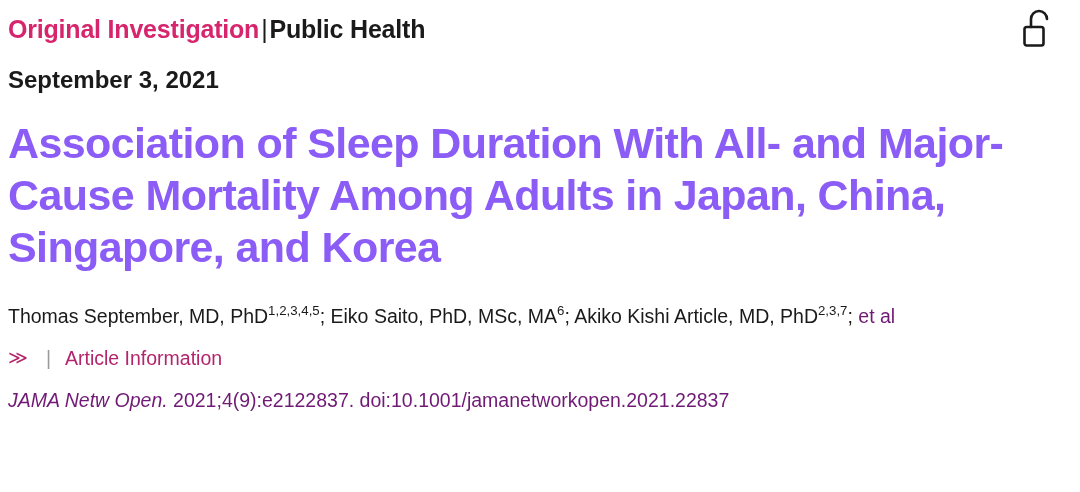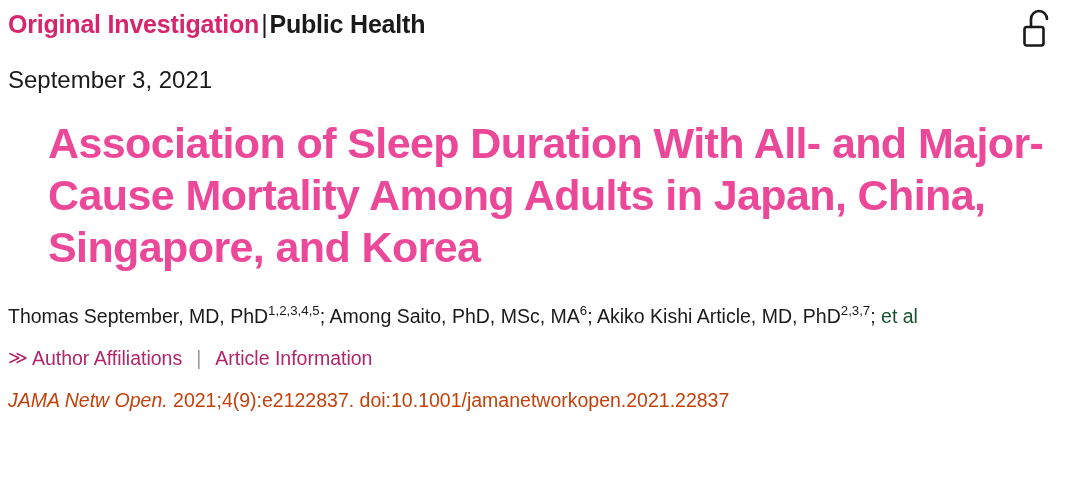--- a/index.html
+++ b/index.html
@@ -18,21 +18,21 @@
     position: relative;
     width: 1080px;
     height: 492px;
     box-sizing: border-box;
     padding: 10px 24px 0 8px;
   }
 
   
   .kicker-row {
     display: flex;
-    align-items: flex-start;
+    align-items: center;
     justify-content: space-between;
     gap: 12px;
   }
   .kicker {
     font-size: 25px;
     font-weight: 700;
     letter-spacing: -0.2px;
     line-height: 1.15;
     white-space: nowrap;
   }
@@ -53,52 +53,51 @@
     width: 34px;
     height: 40px;
     flex: 0 0 auto;
     margin-top: -2px;
   }
 
   
   .pub-date {
     margin-top: 18px;
     font-size: 24px;
-    font-weight: 400;
+    font-weight: 700;
     color: #1a1a1a;
     line-height: 1.2;
   }
 
   
   .article-title {
     margin-top: 22px;
     font-size: 43px;
     font-weight: 700;
     line-height: 1.21;
     letter-spacing: -0.6px;
-    color: #ec4899;
+    color: #8b5cf6;
     max-width: 1060px;
-    margin-left: 40px;
   }
 
   
   .authors {
     margin-top: 26px;
     font-size: 19.5px;
     line-height: 1.45;
     color: #1a1a1a;
   }
   .authors sup {
     font-size: 0.68em;
     vertical-align: super;
     line-height: 0;
     margin-top: 28px;
   }
   .authors .etal {
-    color: #14532d;
+    color: #701a75;
     cursor: pointer;
   }
 
   
   .links-row {
     margin-top: 16px;
     font-size: 19.5px;
     color: #b3246b;
     display: flex;
     align-items: center;
@@ -119,21 +118,21 @@
   .links-row .divider {
     color: #9a9a9a;
     padding: 0 14px;
     font-weight: 300;
   }
 
   
   .citation {
     margin-top: 17px;
     font-size: 19.5px;
-    color: #c2410c;
+    color: #701a75;
     line-height: 1.3;
   }
   .citation .journal {
     font-style: italic;
   }
 </style>
 </head>
 <body>
 
 <div class="page">
@@ -147,26 +146,25 @@
       <path d="M9 19 V11 a8 8 0 0 1 16 0" fill="none" stroke="#1a1a1a" stroke-width="2.6" stroke-linecap="round"></path>
       <rect x="2.5" y="19" width="19" height="18.5" rx="2.2" fill="none" stroke="#1a1a1a" stroke-width="2.6"></rect>
     </svg>
   </div>
 
   <div class="pub-date">September 3, 2021</div>
 
   <h1 class="article-title">Association of Sleep Duration With All- and Major-Cause Mortality Among Adults in Japan, China, Singapore, and Korea</h1>
 
   <div class="authors">
-    <span>Thomas September, MD, PhD</span><sup>1,2,3,4,5</sup><span>; </span><span>Among Saito, PhD, MSc, MA</span><sup>6</sup><span>; </span><span>Akiko Kishi Article, MD, PhD</span><sup>2,3,7</sup><span>; </span><span class="etal">et al</span>
+    <span>Thomas September, MD, PhD</span><sup>1,2,3,4,5</sup><span>; </span><span>Eiko Saito, PhD, MSc, MA</span><sup>6</sup><span>; </span><span>Akiko Kishi Article, MD, PhD</span><sup>2,3,7</sup><span>; </span><span class="etal">et al</span>
   </div>
 
   <div class="links-row">
     <span class="chev">≫</span>
-    <a>Author Affiliations</a>
     <span class="divider">|</span>
     <a>Article Information</a>
   </div>
 
   <div class="citation">
     <span class="journal">JAMA Netw Open.</span><span> 2021;4(9):e2122837. doi:10.1001/jamanetworkopen.2021.22837</span>
   </div>
 
 </div>
 

